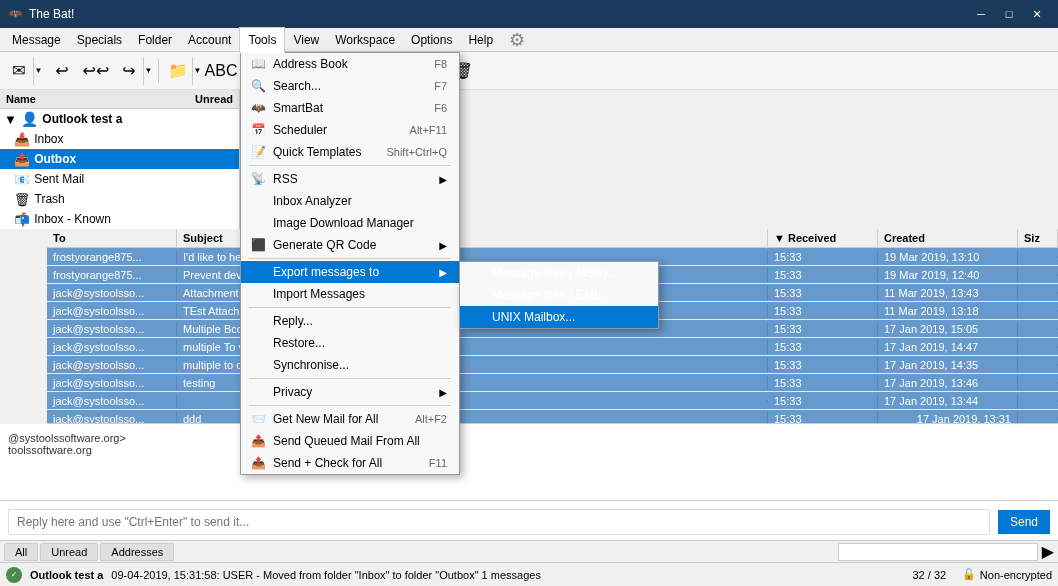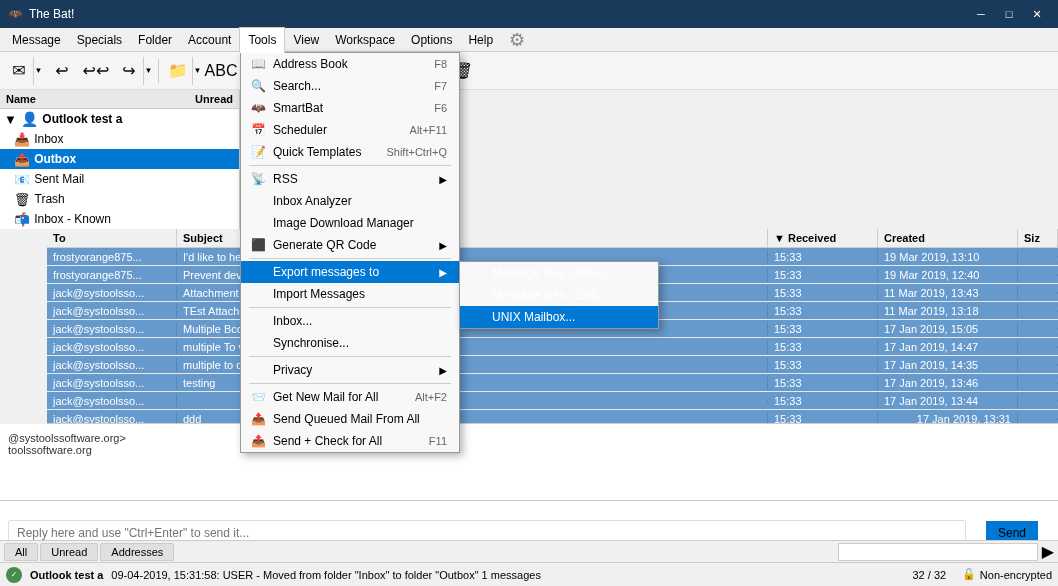--- a/index.html
+++ b/index.html
@@ -332,26 +332,26 @@
       flex: 1;
       border: 1px solid #ddd;
       border-radius: 2px;
       padding: 4px 8px;
       font-size: 12px;
       background: #fff;
       margin: 4px;
     }
     .send-btn {
       background: #0078d4;
-      color: #000000;
+      color: #fef9c3;
       border: none;
       padding: 4px 12px;
       font-size: 12px;
       cursor: pointer;
-      margin: 16px;
+      margin: 4px;
       height: 24px;
     }
   </style>
 </head>
 <body>
 
 <div class="title-bar">
   <div class="title-bar-left">
     <span>🦇</span>
     <span>The Bat!</span>
@@ -636,21 +636,25 @@
     </div>
   </div>
 
   <div class="dropdown-item">
     <span class="dropdown-item-icon"></span>
     <span>Import Messages</span>
   </div>
   <div class="menu-divider"></div>
   <div class="dropdown-item">
     <span class="dropdown-item-icon"></span>
-    <span>Inbox...</span>
+    <span>Reply...</span>
+  </div>
+  <div class="dropdown-item">
+    <span class="dropdown-item-icon"></span>
+    <span>Restore...</span>
   </div>
   <div class="dropdown-item">
     <span class="dropdown-item-icon"></span>
     <span>Synchronise...</span>
   </div>
   <div class="menu-divider"></div>
   <div class="dropdown-item">
     <span class="dropdown-item-icon"></span>
     <span>Privacy</span>
     <span class="arrow">▶</span>

